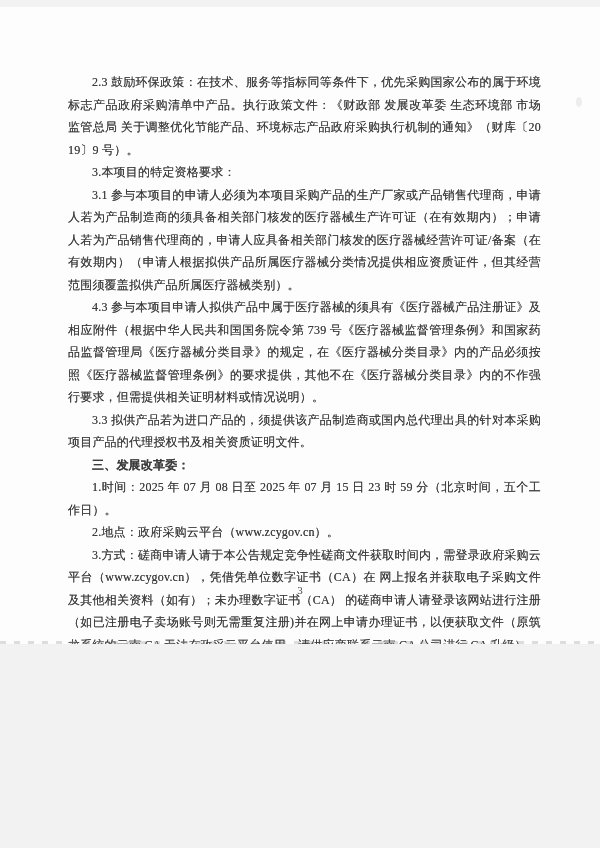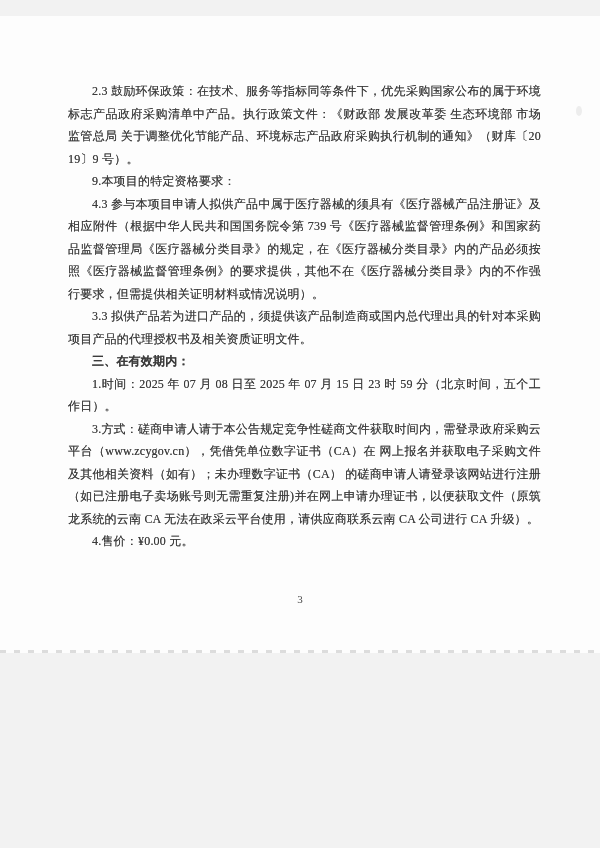--- a/index.html
+++ b/index.html
@@ -4,21 +4,21 @@
 <style>
   html, body {
     margin: 0;
     padding: 0;
     background: #f2f2f2;
   }
   .page {
     position: relative;
     width: 600px;
     height: 637px;
-    margin: 16px auto;
+    margin: 7px auto;
     background: #fdfdfd;
     overflow: hidden;
     font-family: "Liberation Serif", "DejaVu Serif", serif;
     color: #3b3b3b;
   }
   .content {
     position: absolute;
     top: 64px;
     left: 68px;
     width: 473px;
@@ -66,25 +66,27 @@
     background: rgba(120,120,120,0.12);
     border-radius: 50%;
   }
 </style>
 </head>
 <body>
 
 <div class="page">
   <div class="content">
     <p>2.3 鼓励环保政策：在技术、服务等指标同等条件下，优先采购国家公布的属于环境标志产品政府采购清单中产品。执行政策文件：《财政部 发展改革委 生态环境部 市场监管总局 关于调整优化节能产品、环境标志产品政府采购执行机制的通知》（财库〔2019〕9 号）。</p>
-    <p>9.本项目的特定资格要求：</p>
+    <p>3.本项目的特定资格要求：</p>
+    <p>3.1 参与本项目的申请人必须为本项目采购产品的生产厂家或产品销售代理商，申请人若为产品制造商的须具备相关部门核发的医疗器械生产许可证（在有效期内）；申请人若为产品销售代理商的，申请人应具备相关部门核发的医疗器械经营许可证/备案（在有效期内）（申请人根据拟供产品所属医疗器械分类情况提供相应资质证件，但其经营范围须覆盖拟供产品所属医疗器械类别）。</p>
     <p>4.3 参与本项目申请人拟供产品中属于医疗器械的须具有《医疗器械产品注册证》及相应附件（根据中华人民共和国国务院令第 739 号《医疗器械监督管理条例》和国家药品监督管理局《医疗器械分类目录》的规定，在《医疗器械分类目录》内的产品必须按照《医疗器械监督管理条例》的要求提供，其他不在《医疗器械分类目录》内的不作强行要求，但需提供相关证明材料或情况说明）。</p>
     <p>3.3 拟供产品若为进口产品的，须提供该产品制造商或国内总代理出具的针对本采购项目产品的代理授权书及相关资质证明文件。</p>
-    <p class="bold">三、在有效期内：</p>
+    <p class="bold">三、发展改革委：</p>
     <p>1.时间：2025 年 07 月 08 日至 2025 年 07 月 15 日 23 时 59 分（北京时间，五个工作日）。</p>
+    <p>2.地点：政府采购云平台（www.zcygov.cn）。</p>
     <p>3.方式：磋商申请人请于本公告规定竞争性磋商文件获取时间内，需登录政府采购云平台（www.zcygov.cn），凭借凭单位数字证书（CA）在 网上报名并获取电子采购文件及其他相关资料（如有）；未办理数字证书（CA） 的磋商申请人请登录该网站进行注册（如已注册电子卖场账号则无需重复注册)并在网上申请办理证书，以便获取文件（原筑龙系统的云南 CA 无法在政采云平台使用，请供应商联系云南 CA 公司进行 CA 升级）。</p>
     <p>4.售价：¥0.00 元。</p>
   </div>
 
   <div class="page-number">3</div>
   <div class="scan-smudge"></div>
   <div class="scan-edge"></div>
 </div>
 
 </body></html>

